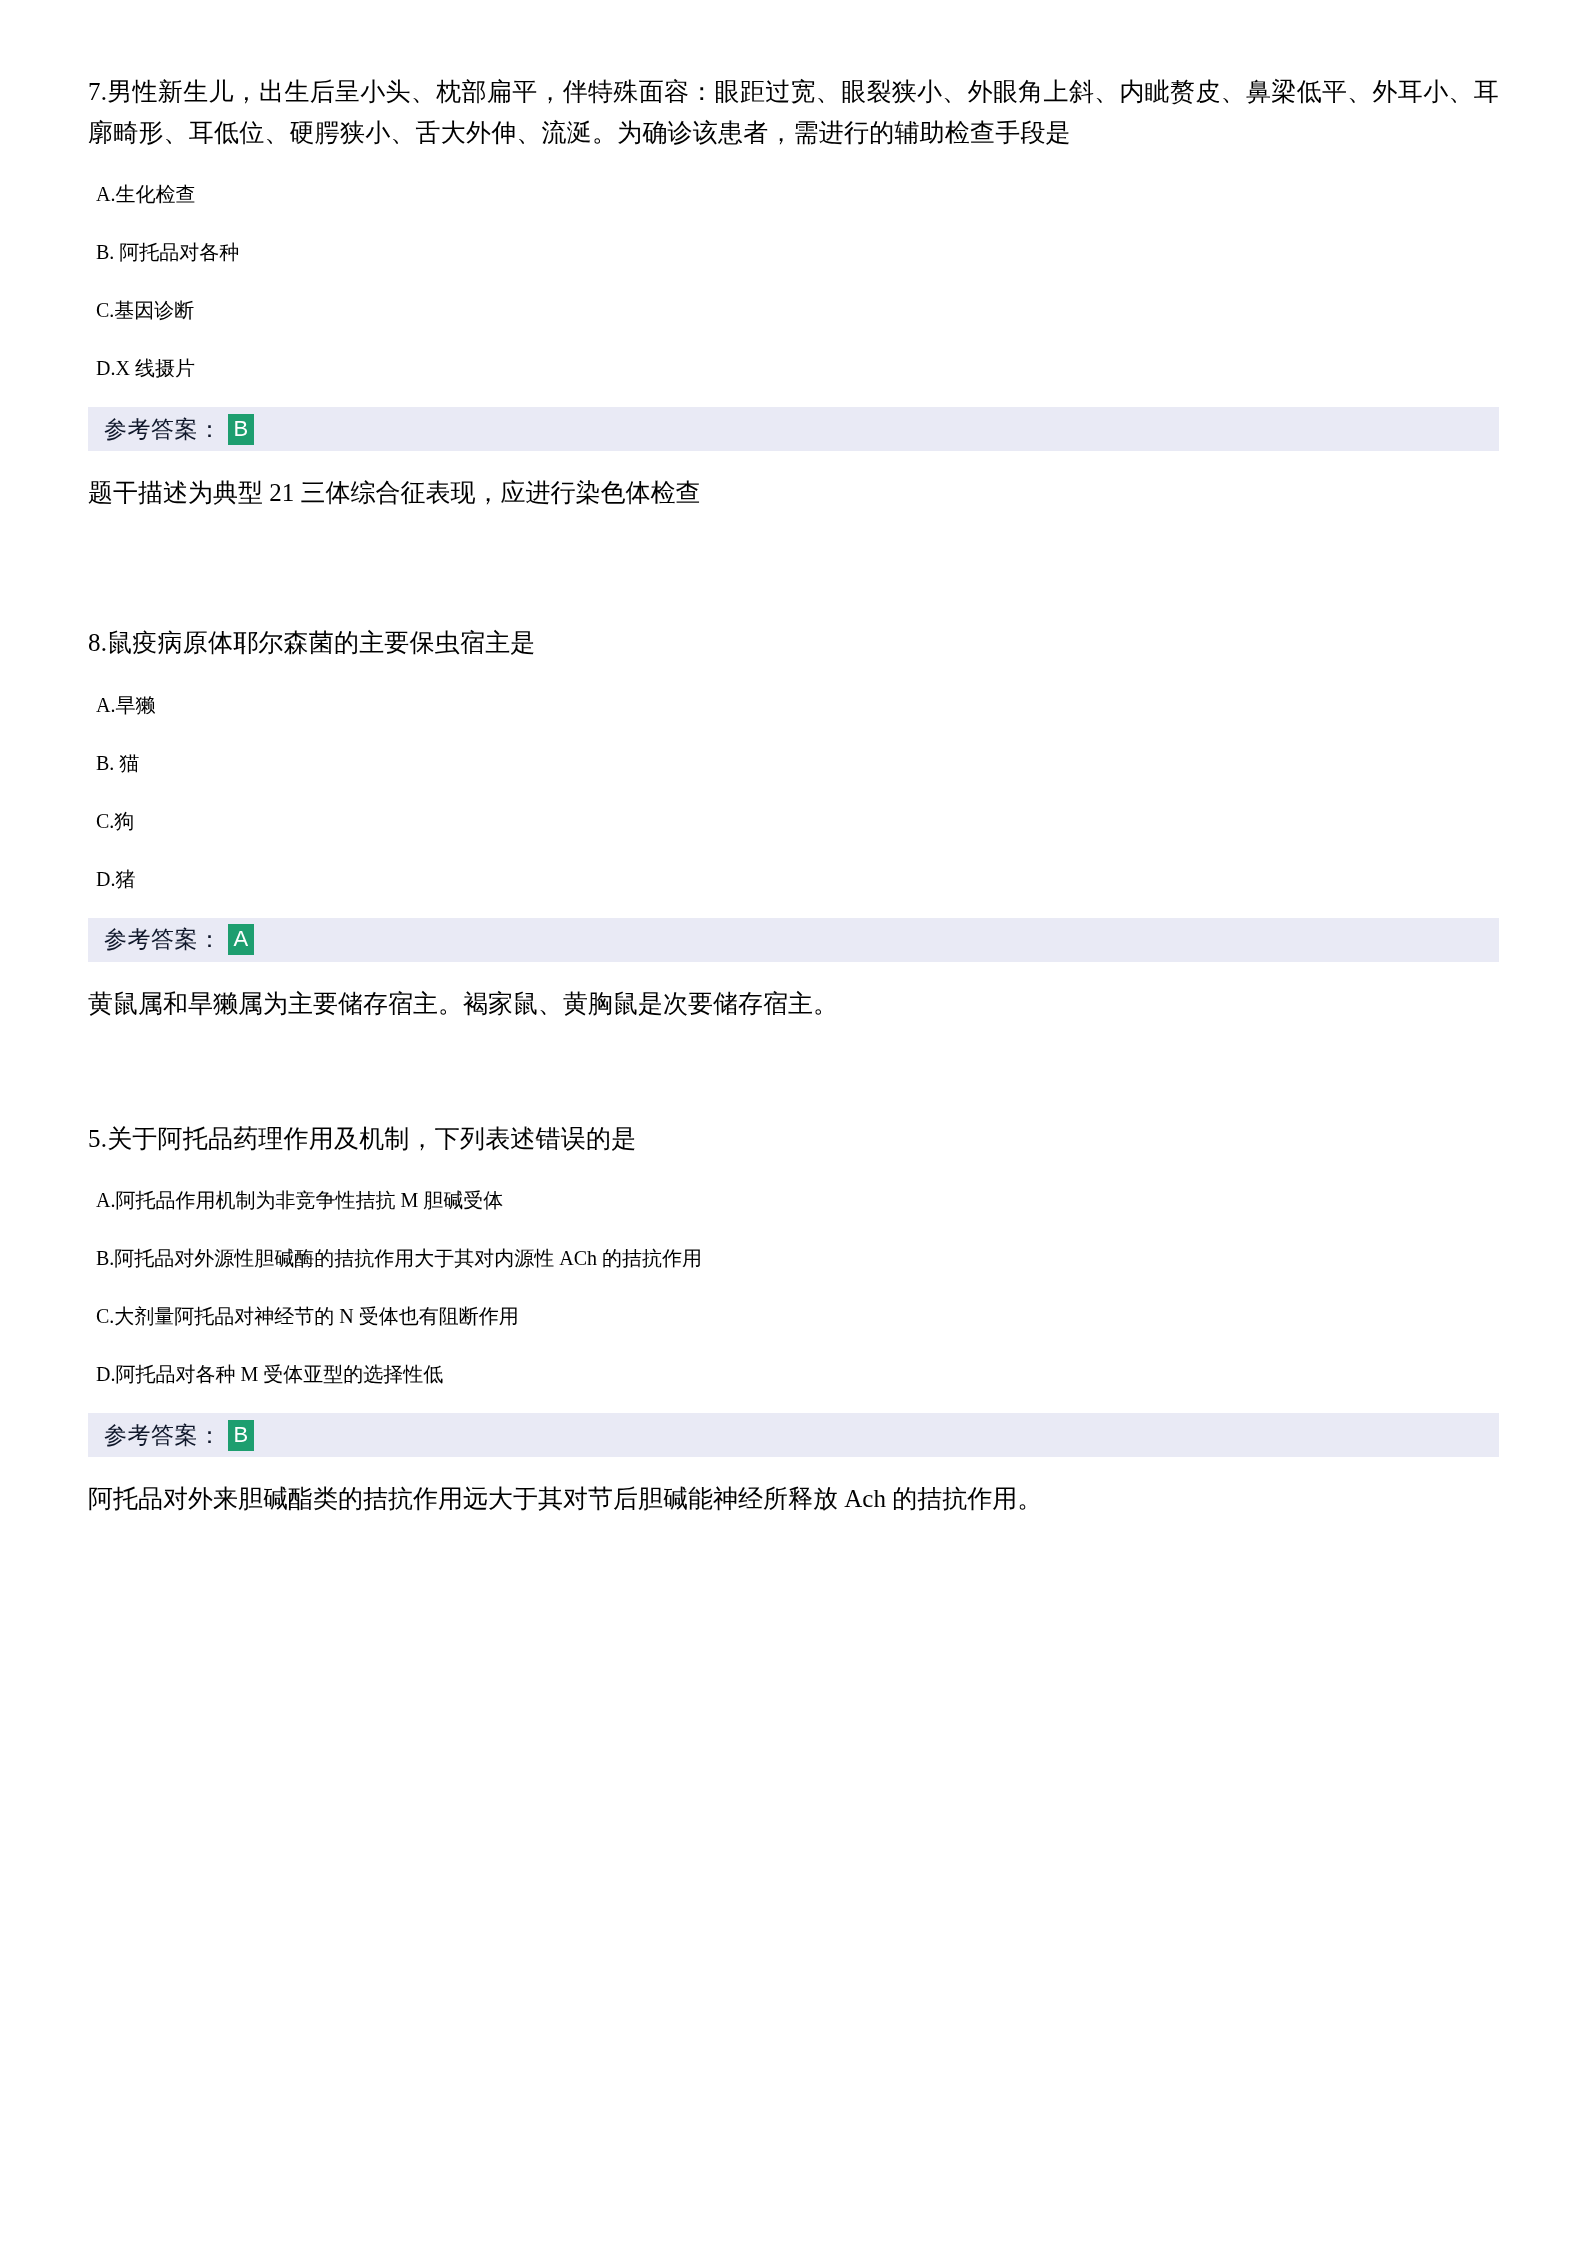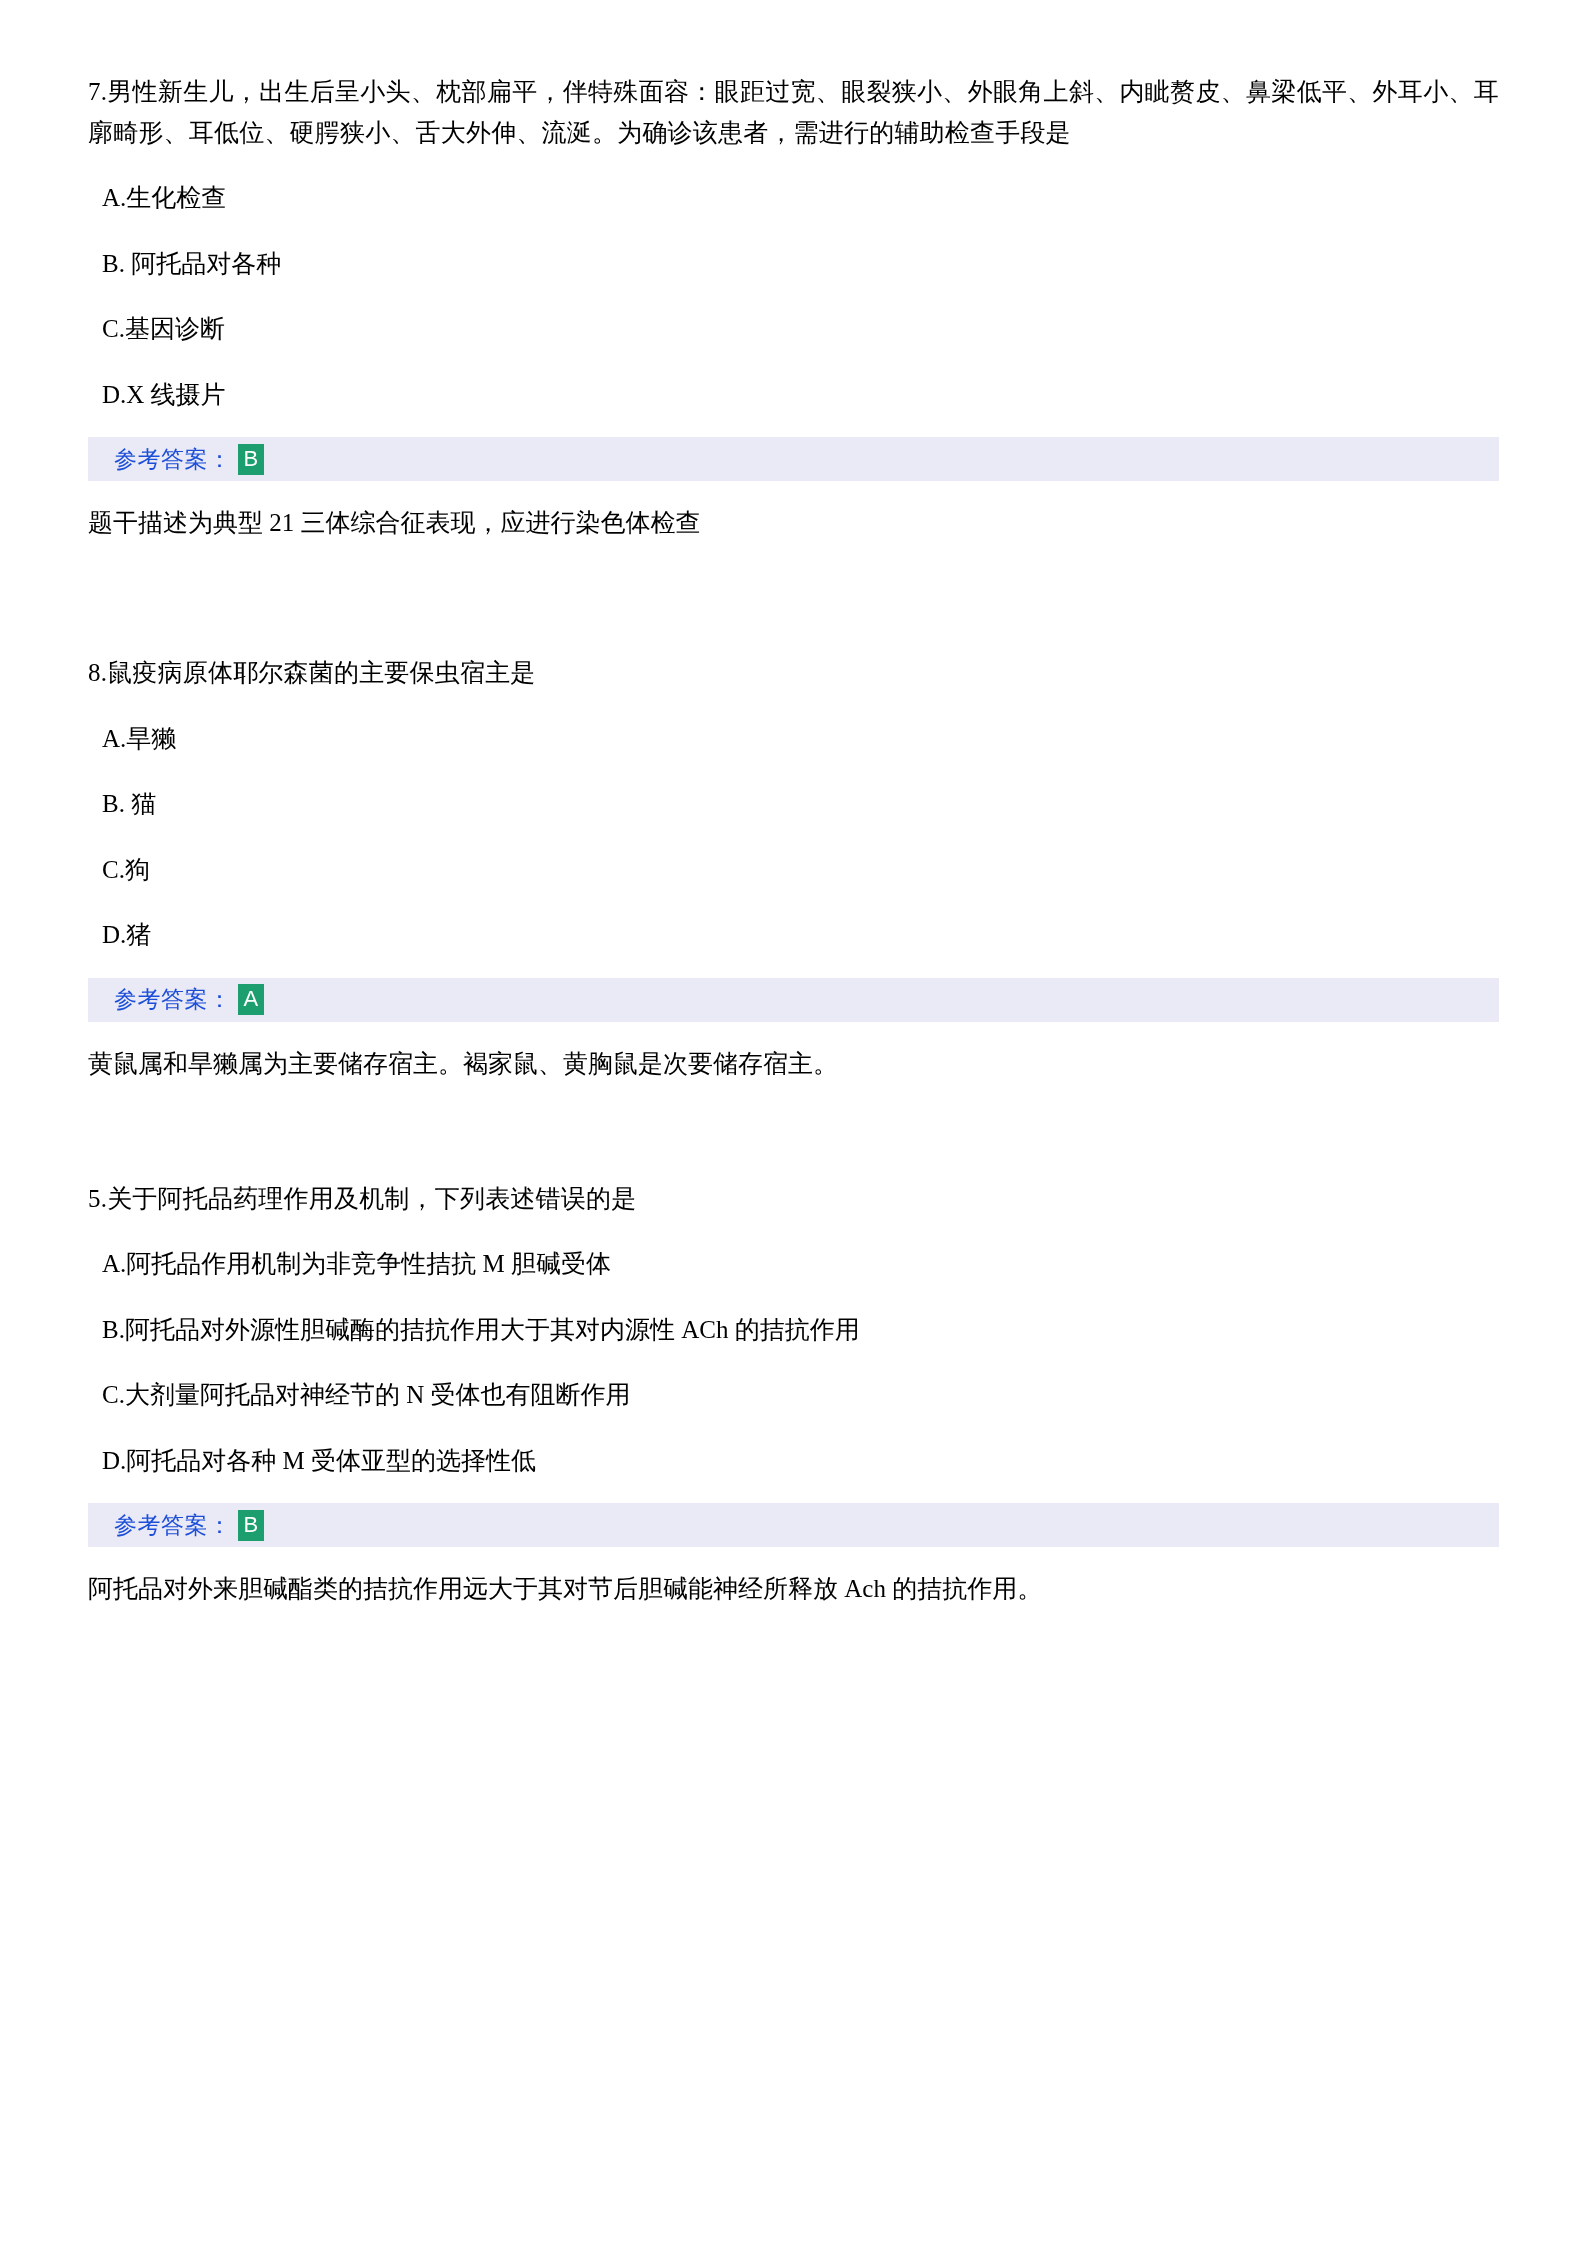--- a/index.html
+++ b/index.html
@@ -25,41 +25,40 @@
     margin-bottom: 0;
   }
   .q-stem {
     font-size: 25px;
     line-height: 1.62;
     letter-spacing: 0.2px;
     margin: 0 0 18px 0;
     text-align: justify;
   }
   .option {
-    font-size: 25px;
+    font-size: 20px;
     line-height: 1.5;
-    margin: 0 0 12px 14px;
+    margin: 0 0 12px 8px;
     padding: 8px 0 8px 0;
   }
   .answer-bar {
     background: #e9eaf5;
     height: 44px;
     display: flex;
     align-items: center;
     padding: 0 16px;
     margin: 16px 0 8px 0;
     box-sizing: border-box;
     width: 100%;
   }
   .answer-label {
-    color: #1d4ed8;
+    color: #0f172a;
     font-size: 23px;
     letter-spacing: 0.5px;
     font-family: "Liberation Serif", "DejaVu Serif", serif;
-    margin-left: 10px;
   }
   .answer-value {
     display: inline-block;
     background: #1d9e6f;
     color: #ffffff;
     font-size: 22px;
     font-family: "Liberation Sans", sans-serif;
     line-height: 1;
     padding: 4px 6px 5px 6px;
     margin-left: 6px;

